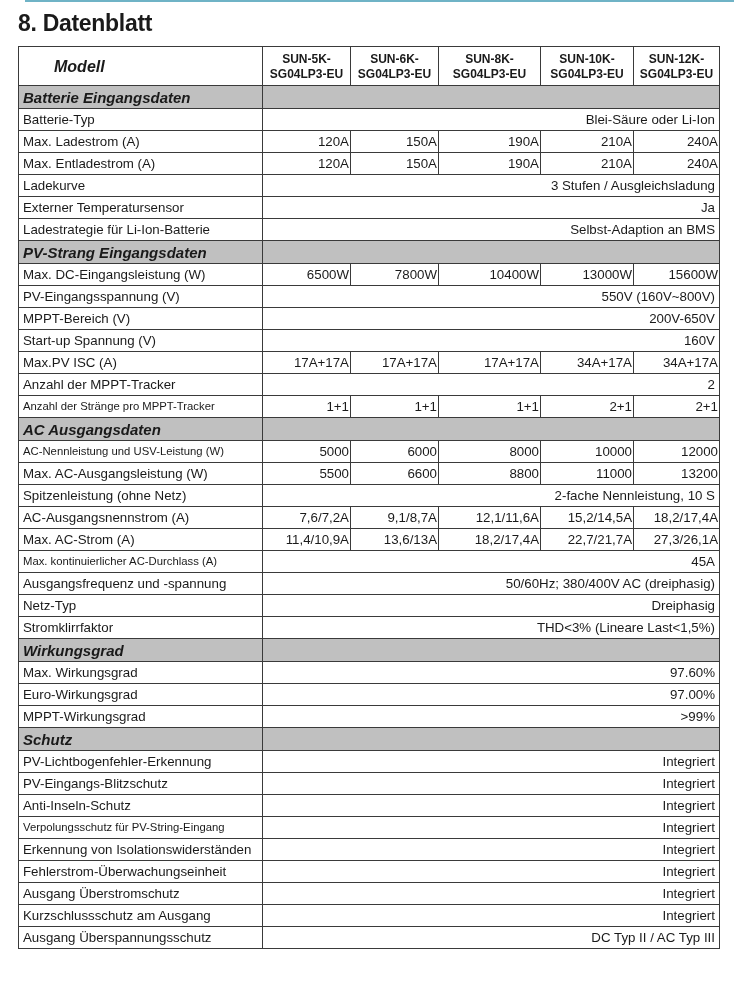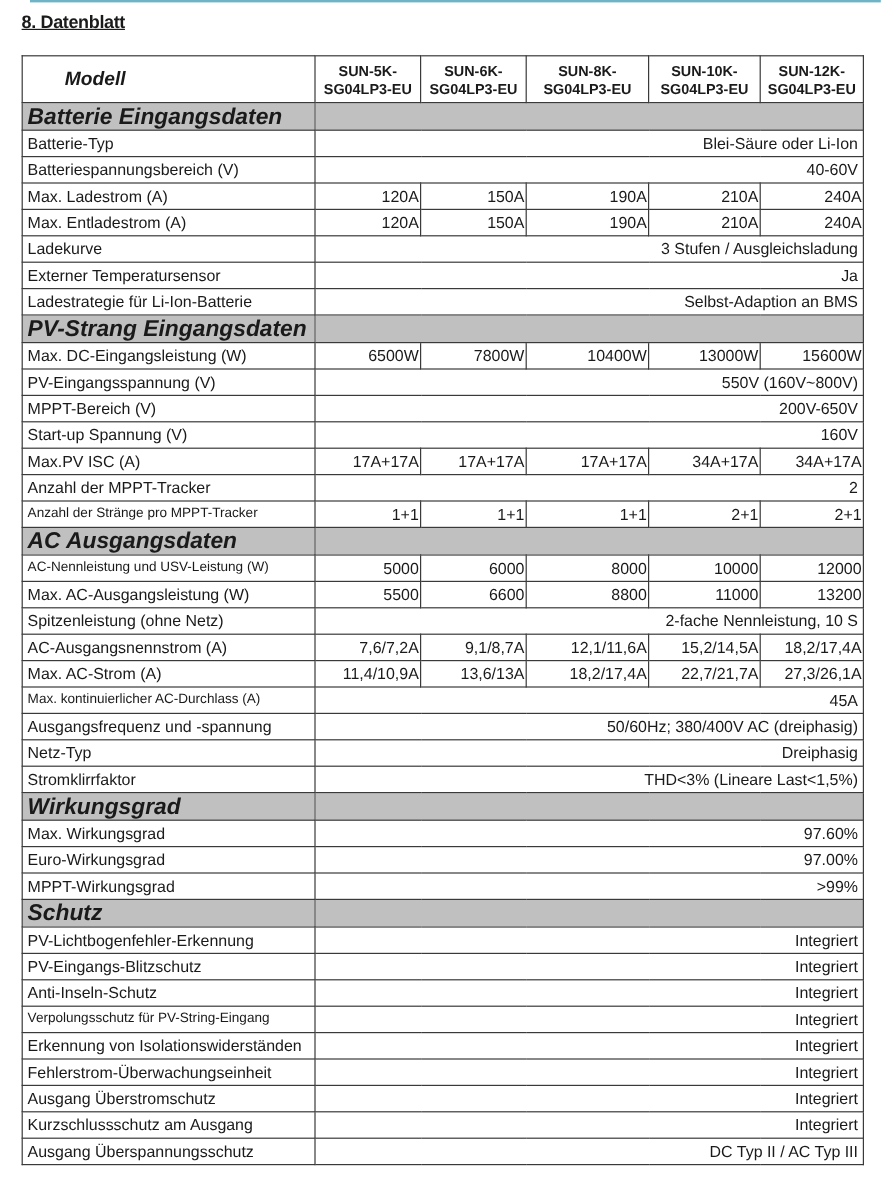--- a/index.html
+++ b/index.html
@@ -1,30 +1,30 @@
 <!DOCTYPE html>
 <html><head>
 <meta charset="utf-8">
 <style>
   html, body { margin: 0; padding: 0; background: #ffffff; }
   body { width: 746px; height: 1000px; position: relative; overflow: hidden;
          font-family: "Liberation Sans", sans-serif; color: #1a1a1a; }
   .topline { position: absolute; left: 25px; right: 12px; top: 0; height: 2px; background: #6fb3c6; }
-  .title { position: absolute; left: 18px; top: 10px; font-size: 15px; font-weight: bold; letter-spacing: -0.3px; text-decoration: underline; }
+  .title { position: absolute; left: 18px; top: 10px; font-size: 23px; font-weight: bold; letter-spacing: -0.3px; }
   table.spec { position: absolute; left: 18px; top: 46px; width: 701px; border-collapse: collapse;
                font-size: 13.3px; table-layout: fixed; }
   table.spec td { border: 1px solid #3a3a3a; padding: 0 4px; height: 21px; line-height: 21px;
                   white-space: nowrap; overflow: hidden; }
   table.spec td.label { width: 238px; }
   table.spec td.val { text-align: right; padding: 0 1px; }
   table.spec td.span { text-align: right; }
   tr.head td { height: 36px; line-height: 15px; }
   tr.head td.model { font-style: italic; font-weight: bold; font-size: 16px; padding-left: 35px; }
   tr.head td.col { text-align: center; font-weight: bold; font-size: 12px; line-height: 15px; padding-top: 2px; }
-  tr.section td { background: #c0c0c0; font-weight: bold; font-style: italic; font-size: 19px; height: 22px; }
+  tr.section td { background: #c0c0c0; font-weight: bold; font-style: italic; font-size: 15px; height: 22px; }
   td.small { font-size: 11.3px; }
 </style>
 </head>
 <body>
 
 <div class="topline"></div>
 <div class="title">8. Datenblatt</div>
 
 <table class="spec">
   <colgroup>
@@ -61,24 +61,20 @@
       </tr>
   <tr class="section">
         <td>Batterie Eingangsdaten</td>
         <td colspan="5"></td>
       </tr>
       <tr>
         <td class="label">Batterie-Typ</td>
         <td class="span" colspan="5">Blei-Säure oder Li-Ion</td>
       </tr>
       <tr>
-        <td class="label">Batteriespannungsbereich (V)</td>
-        <td class="span" colspan="5">40-60V</td>
-      </tr>
-      <tr>
         <td class="label">Max. Ladestrom (A)</td>
         <td class="val">120A</td>
         <td class="val">150A</td>
         <td class="val">190A</td>
         <td class="val">210A</td>
         <td class="val">240A</td>
       </tr>
       <tr>
         <td class="label">Max. Entladestrom (A)</td>
         <td class="val">120A</td>

